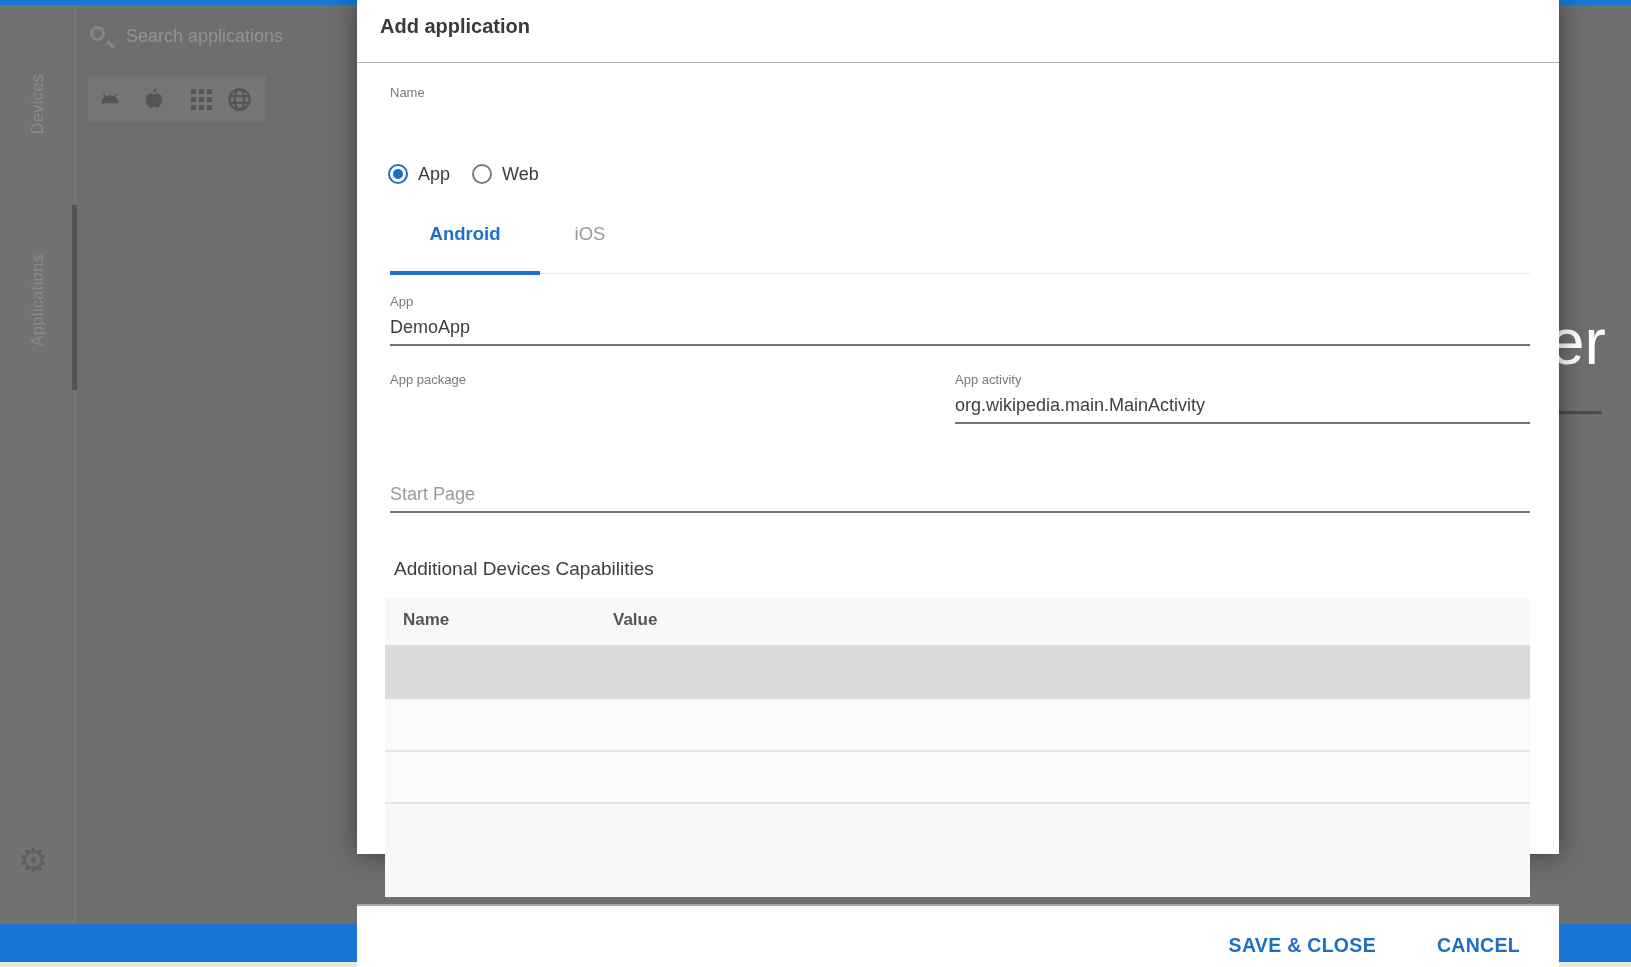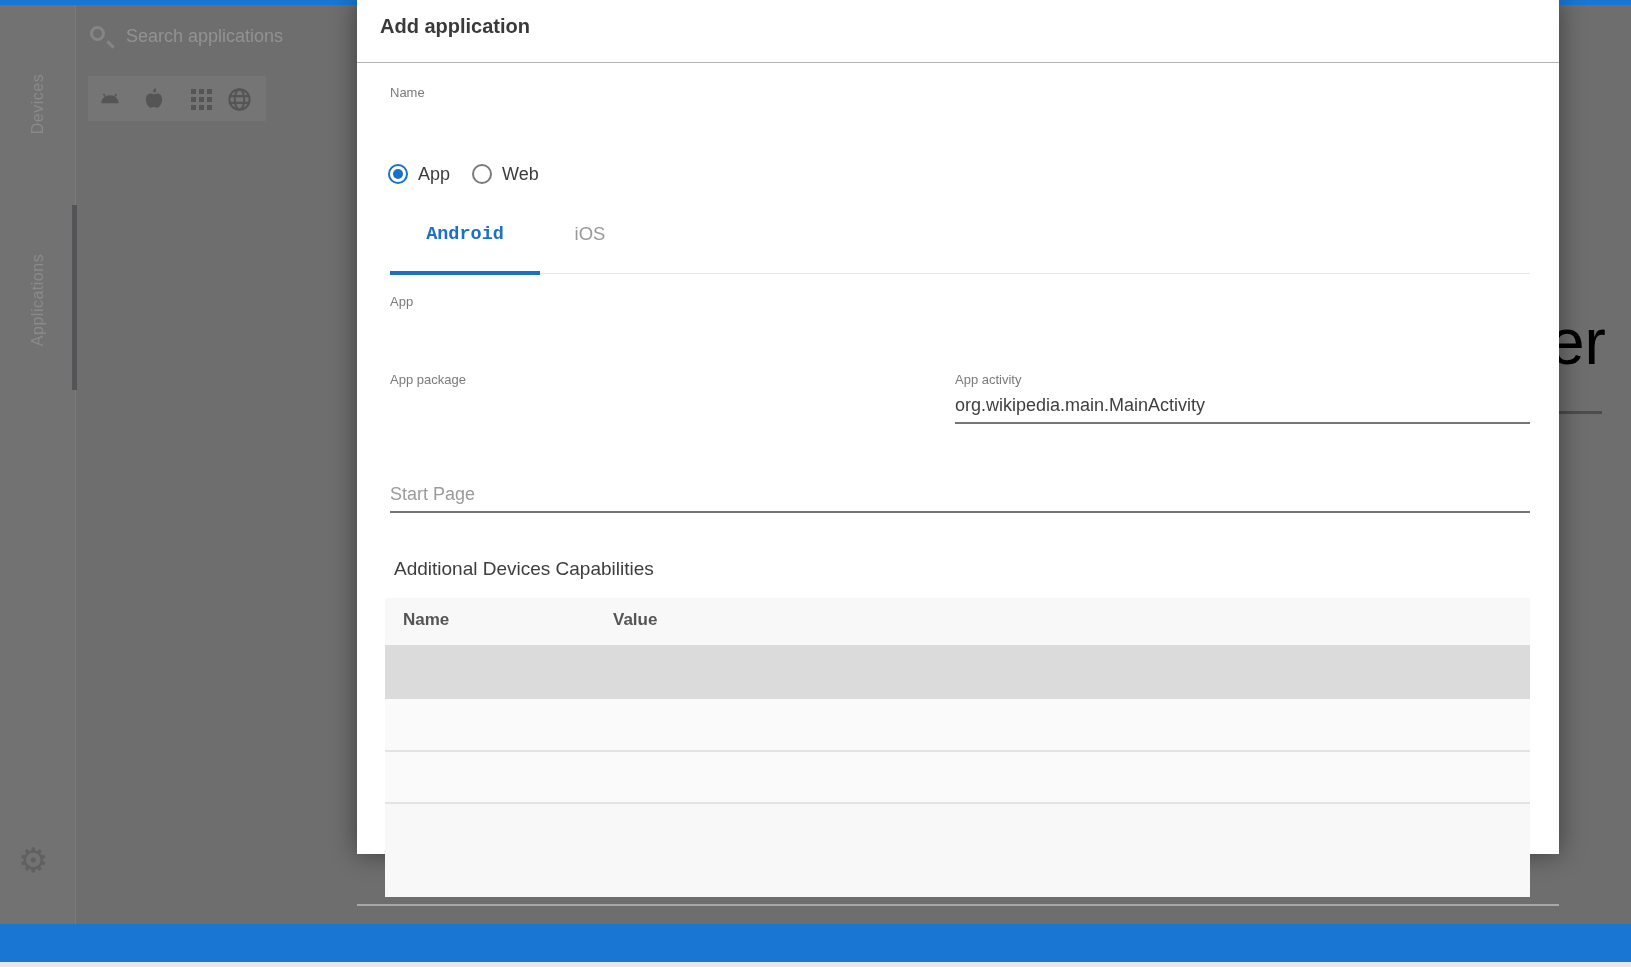--- a/index.html
+++ b/index.html
@@ -23,21 +23,21 @@
   .mag { position:absolute; left:4px; top:4px; width:15px; height:15px; border:3px solid #858585; border-radius:50%; }
   .mag-handle { position:absolute; left:20px; top:21px; width:9px; height:3px; background:#858585; transform:rotate(45deg); }
   .search-ph { position:absolute; left:40px; top:4px; font-size:18px; color:#929292; }
 
   .icon-panel { position:absolute; left:88px; top:76px; width:178px; height:45px; background:#757575; }
   .f-icon { position:absolute; top:9px; width:28px; height:28px; display:flex; align-items:center; justify-content:center; }
   .f-icon svg { display:block; }
   .grid9 { display:grid; grid-template-columns:repeat(3,5px); grid-template-rows:repeat(3,5px); gap:3px; }
   .grid9 i { background:#555555; }
 
-  .bg-big-text { position:absolute; left:1549px; top:305px; font-size:64px; color:#000000; font-weight:300; }
+  .bg-big-text { position:absolute; left:1549px; top:305px; font-size:64px; color:#ffffff; font-weight:300; }
   .bg-underline { position:absolute; left:1559px; top:411px; width:43px; height:3px; background:#4c4c4c; }
 
   
   .modal { position:absolute; left:357px; top:0; width:1202px; height:854px; background:#ffffff; box-shadow:0 0 24px rgba(0,0,0,.45); }
   .modal-title { position:absolute; left:23px; top:15px; font-size:20px; font-weight:bold; color:#3a3a3a; }
   .title-divider { position:absolute; left:0; top:62px; width:1202px; height:1px; background:#b3b3b3; }
 
   .fld-label { position:absolute; font-size:13px; color:#7a7a7a; }
   .txt-input { position:absolute; border:none; border-bottom:2px solid #757575; outline:none; background:transparent; font-family:"Liberation Sans", sans-serif; font-size:18px; color:#3f3f3f; padding:0 0 6px 0; }
   .txt-input::placeholder { color:#9b9b9b; opacity:1; }
@@ -48,21 +48,21 @@
   .radio-row { position:absolute; left:31px; top:162px; height:24px; display:flex; align-items:center; }
   .radio { width:20px; height:20px; border-radius:50%; position:relative; }
   .radio.sel { border:2px solid #1a6fc6; }
   .radio.sel::after { content:""; position:absolute; left:3px; top:3px; width:10px; height:10px; border-radius:50%; background:#1a6fc6; }
   .radio.unsel { border:2px solid #7b7b7b; }
   .radio-label { font-size:18px; color:#3c3c3c; margin:0 22px 0 10px; }
   .radio-label.last { margin-right:0; }
 
   .tabs { position:absolute; left:33px; top:214px; height:40px; display:flex; }
   .tab { height:40px; display:flex; align-items:center; justify-content:center; font-size:18.5px; }
-  .tab.t1 { width:150px;font-family:Liberation Mono, monospace; }
+  .tab.t1 { width:150px; }
   .tab.t2 { width:100px; }
   .tab.active { color:#1d70c8; font-weight:bold; }
   .tab.inactive { color:#9a9a9a; }
   .tab-border { position:absolute; left:33px; top:273px; width:1140px; height:1px; background:#e8e8e8; }
   .tab-underline { position:absolute; left:33px; top:271px; width:150px; height:4px; background:#1d70c8; }
 
   .lbl-app { left:33px; top:294px; }
   .inp-app { left:33px; top:317px; width:1140px; }
 
   .lbl-pkg { left:33px; top:372px; }
@@ -167,20 +167,21 @@
     </div>
 
     <div class="tabs">
       <div class="tab t1 active">Android</div>
       <div class="tab t2 inactive">iOS</div>
     </div>
     <div class="tab-border"></div>
     <div class="tab-underline"></div>
 
     <div class="fld-label lbl-app">App</div>
+    <input class="txt-input inp-app" type="text" value="DemoApp" style="">
 
     <div class="fld-label lbl-pkg">App package</div>
 
     <div class="fld-label lbl-act">App activity</div>
     <input class="txt-input inp-start" type="text" placeholder="Start Page" style="">
 
     <input class="txt-input inp-act" type="text" value="org.wikipedia.main.MainActivity" style="">
 
     <div class="cap-heading">Additional Devices Capabilities</div>
 
@@ -189,15 +190,19 @@
         <div class="cap-col c1">Name</div>
         <div class="cap-col c2">Value</div>
       </div>
       <div class="cap-row row-sel"></div>
       <div class="cap-row row-a"></div>
       <div class="cap-row row-b"></div>
       <div class="cap-row row-c"></div>
     </div>
 
     <div class="footer-divider"></div>
+    <div class="footer">
+      <button class="foot-btn">SAVE &amp; CLOSE</button>
+      <button class="foot-btn">CANCEL</button>
+    </div>
   </div>
 
 </div>
 
 </body></html>

